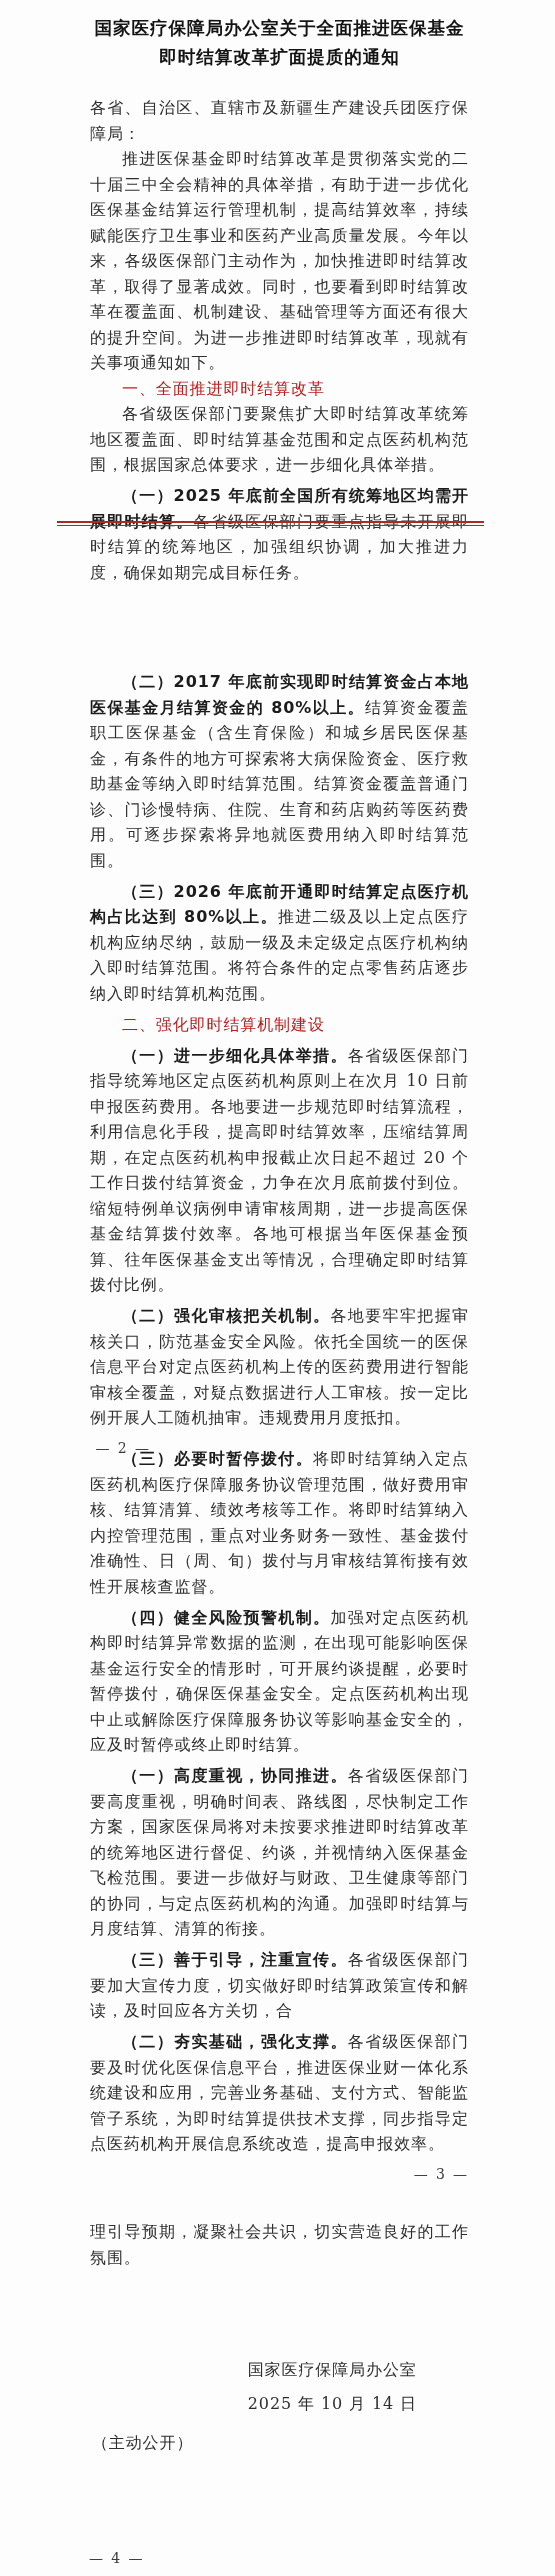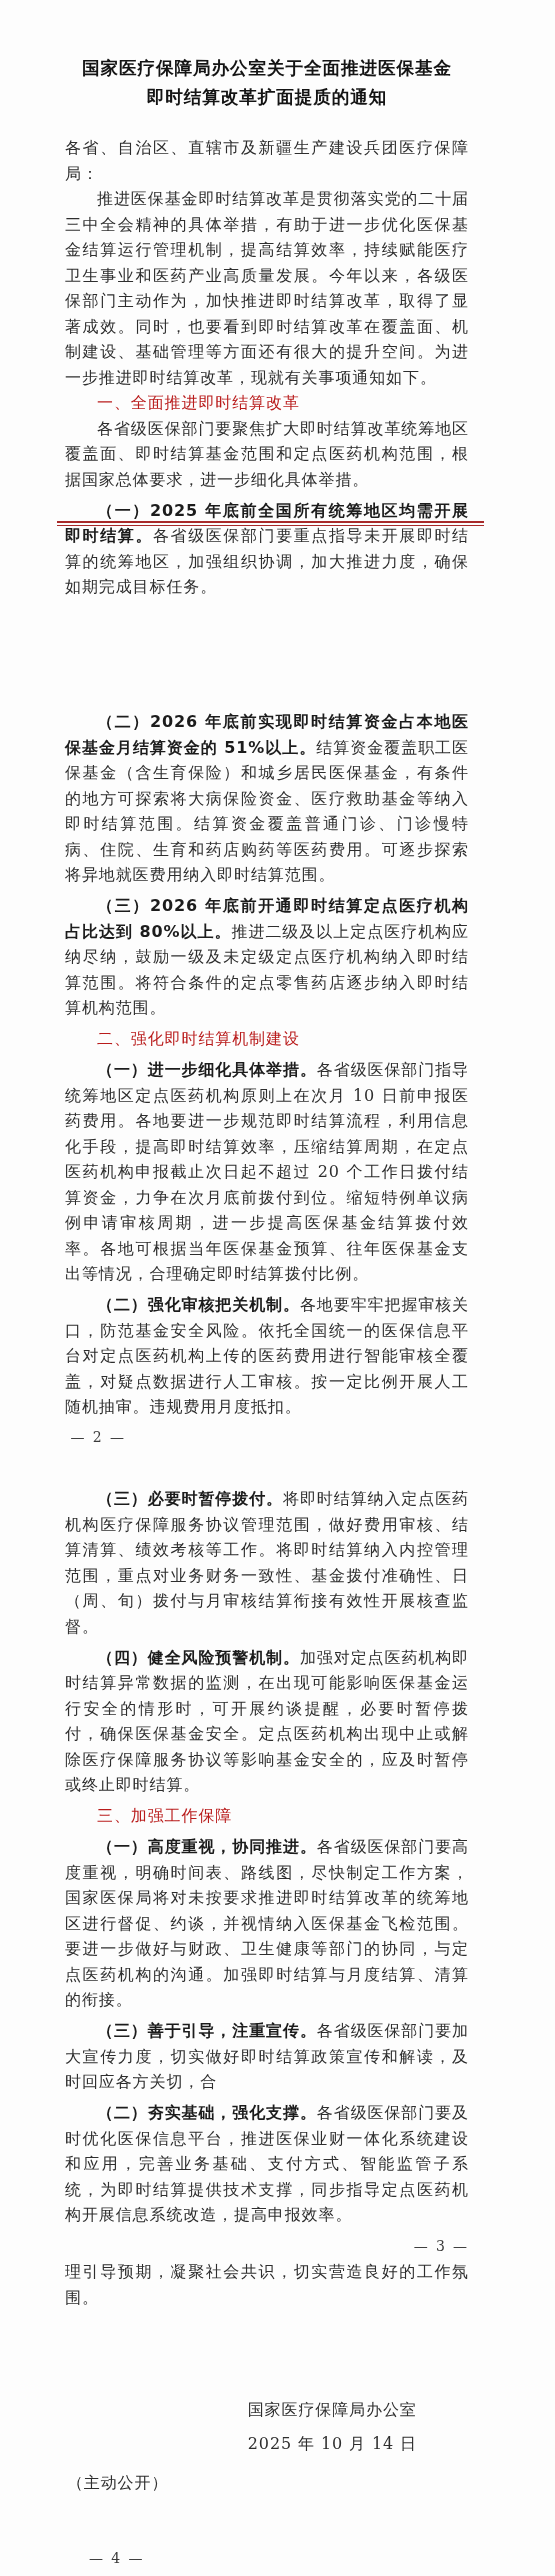--- a/index.html
+++ b/index.html
@@ -4,21 +4,21 @@
 <style>
   html,body{margin:0;padding:0;}
   body{
     width:556px;height:2576px;
     background:#fdfdfd;
     position:relative;
     overflow:hidden;
     font-family:"DejaVu Serif","Liberation Serif",serif;
     color:#2e2e2e;
   }
-  .page{position:absolute;left:65px;right:87px;margin-top:40px;}
+  .page{position:absolute;left:90px;right:87px;}
   .p1{top:13px;}
   .p2{top:669px;}
   .p3{top:1446px;}
   .p4{top:2219px;}
   .title-line{
     font-size:17.6px;font-weight:bold;color:#141414;
     text-align:center;line-height:29px;letter-spacing:0.9px;
     font-family:"DejaVu Serif","Liberation Serif",serif;
   }
   .title-wrap{margin-bottom:24px;}
@@ -61,32 +61,31 @@
   <p class="salutation">各省、自治区、直辖市及新疆生产建设兵团医疗保障局：</p>
   <p class="body">推进医保基金即时结算改革是贯彻落实党的二十届三中全会精神的具体举措，有助于进一步优化医保基金结算运行管理机制，提高结算效率，持续赋能医疗卫生事业和医药产业高质量发展。今年以来，各级医保部门主动作为，加快推进即时结算改革，取得了显著成效。同时，也要看到即时结算改革在覆盖面、机制建设、基础管理等方面还有很大的提升空间。为进一步推进即时结算改革，现就有关事项通知如下。</p>
   <p class="body h">一、全面推进即时结算改革</p>
   <p class="body">各省级医保部门要聚焦扩大即时结算改革统筹地区覆盖面、即时结算基金范围和定点医药机构范围，根据国家总体要求，进一步细化具体举措。</p>
   <p class="body sp"><span class="lead">（一）2025 年底前全国所有统筹地区均需开展即时结算。</span><span>各省级医保部门要重点指导未开展即时结算的统筹地区，加强组织协调，加大推进力度，确保如期完成目标任务。</span></p>
 </div>
 
 <div class="red-sep"></div>
 
 <div class="page p2">
-  <p class="body"><span class="lead">（二）2026 年底前实现即时结算资金占本地医保基金月结算资金的 51%以上。</span><span>结算资金覆盖职工医保基金（含生育保险）和城乡居民医保基金，有条件的地方可探索将大病保险资金、医疗救助基金等纳入即时结算范围。结算资金覆盖普通门诊、门诊慢特病、住院、生育和药店购药等医药费用。可逐步探索将异地就医费用纳入即时结算范围。</span></p>
+  <p class="body"><span class="lead">（二）2017 年底前实现即时结算资金占本地医保基金月结算资金的 80%以上。</span><span>结算资金覆盖职工医保基金（含生育保险）和城乡居民医保基金，有条件的地方可探索将大病保险资金、医疗救助基金等纳入即时结算范围。结算资金覆盖普通门诊、门诊慢特病、住院、生育和药店购药等医药费用。可逐步探索将异地就医费用纳入即时结算范围。</span></p>
   <p class="body sp"><span class="lead">（三）2026 年底前开通即时结算定点医疗机构占比达到 80%以上。</span><span>推进二级及以上定点医疗机构应纳尽纳，鼓励一级及未定级定点医疗机构纳入即时结算范围。将符合条件的定点零售药店逐步纳入即时结算机构范围。</span></p>
   <p class="body h sp">二、强化即时结算机制建设</p>
   <p class="body sp"><span class="lead">（一）进一步细化具体举措。</span><span>各省级医保部门指导统筹地区定点医药机构原则上在次月 10 日前申报医药费用。各地要进一步规范即时结算流程，利用信息化手段，提高即时结算效率，压缩结算周期，在定点医药机构申报截止次日起不超过 20 个工作日拨付结算资金，力争在次月底前拨付到位。缩短特例单议病例申请审核周期，进一步提高医保基金结算拨付效率。各地可根据当年医保基金预算、往年医保基金支出等情况，合理确定即时结算拨付比例。</span></p>
   <p class="body sp"><span class="lead">（二）强化审核把关机制。</span><span>各地要牢牢把握审核关口，防范基金安全风险。依托全国统一的医保信息平台对定点医药机构上传的医药费用进行智能审核全覆盖，对疑点数据进行人工审核。按一定比例开展人工随机抽审。违规费用月度抵扣。</span></p>
   <p class="pagenum left">— 2 —</p>
 </div>
 
 <div class="page p3">
   <p class="body"><span class="lead">（三）必要时暂停拨付。</span><span>将即时结算纳入定点医药机构医疗保障服务协议管理范围，做好费用审核、结算清算、绩效考核等工作。将即时结算纳入内控管理范围，重点对业务财务一致性、基金拨付准确性、日（周、旬）拨付与月审核结算衔接有效性开展核查监督。</span></p>
   <p class="body sp"><span class="lead">（四）健全风险预警机制。</span><span>加强对定点医药机构即时结算异常数据的监测，在出现可能影响医保基金运行安全的情形时，可开展约谈提醒，必要时暂停拨付，确保医保基金安全。定点医药机构出现中止或解除医疗保障服务协议等影响基金安全的，应及时暂停或终止即时结算。</span></p>
-  <p class="body h sp">三、加强工作保障</p>
   <p class="body sp"><span class="lead">（一）高度重视，协同推进。</span><span>各省级医保部门要高度重视，明确时间表、路线图，尽快制定工作方案，国家医保局将对未按要求推进即时结算改革的统筹地区进行督促、约谈，并视情纳入医保基金飞检范围。要进一步做好与财政、卫生健康等部门的协同，与定点医药机构的沟通。加强即时结算与月度结算、清算的衔接。</span></p>
   <p class="body sp"><span class="lead">（三）善于引导，注重宣传。</span><span>各省级医保部门要加大宣传力度，切实做好即时结算政策宣传和解读，及时回应各方关切，合</span></p>
   <p class="body sp"><span class="lead">（二）夯实基础，强化支撑。</span><span>各省级医保部门要及时优化医保信息平台，推进医保业财一体化系统建设和应用，完善业务基础、支付方式、智能监管子系统，为即时结算提供技术支撑，同步指导定点医药机构开展信息系统改造，提高申报效率。</span></p>
   <p class="pagenum right">— 3 —</p>
 </div>
 
 <div class="page p4">
   <p>理引导预期，凝聚社会共识，切实营造良好的工作氛围。</p>
   <div class="sign-block">
     <p>国家医疗保障局办公室</p>

